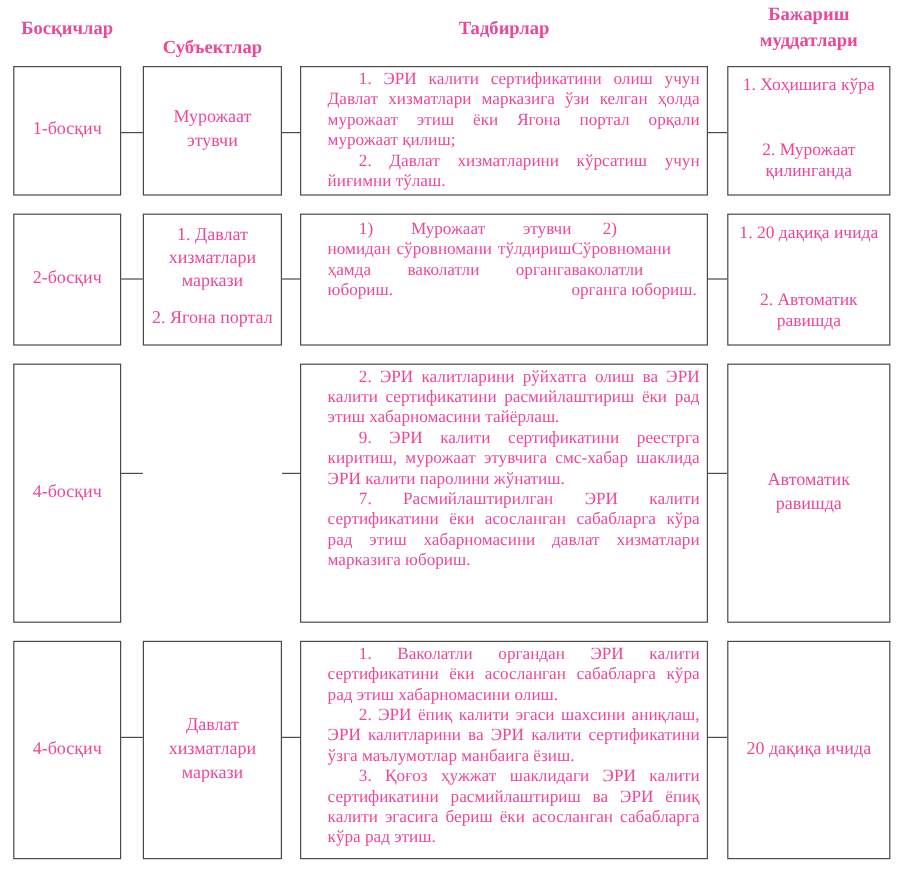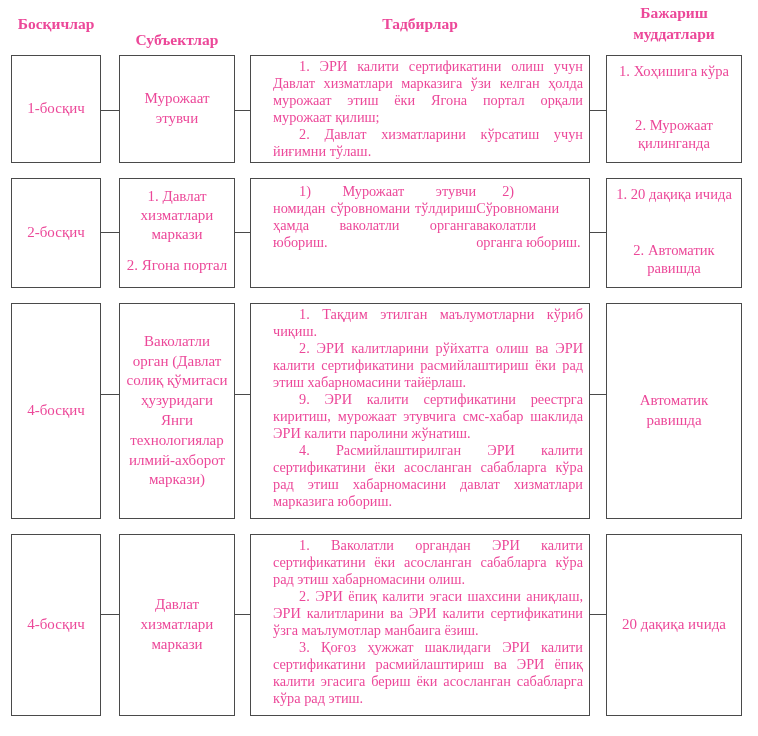--- a/index.html
+++ b/index.html
@@ -126,28 +126,24 @@
     <span>1. 20 дақиқа ичида</span>
     <span>2. Автоматик равишда</span>
   </div>
   <div class="connector k12" style="top:232px;"></div>
   <div class="connector k23" style="top:232px;"></div>
   <div class="connector k34" style="top:232px;"></div>
 
   <div class="box c1 r3 center-box">
     <span>4-босқич</span>
   </div>
-  <div class="box c2 r3 center-box">
-    <span>Ваколатли орган (Давлат солиқ қўмитаси ҳузуридаги Янги технологиялар илмий-ахборот маркази)</span>
-  </div>
   <div class="box c3 r3 actions-box">
-    <p>1. Тақдим этилган маълумотларни кўриб чиқиш.</p>
     <p>2. ЭРИ калитларини рўйхатга олиш ва ЭРИ калити сертификатини расмийлаштириш ёки рад этиш хабарномасини тайёрлаш.</p>
     <p>9. ЭРИ калити сертификатини реестрга киритиш, мурожаат этувчига смс-хабар шаклида ЭРИ калити паролини жўнатиш.</p>
-    <p>4. Расмийлаштирилган ЭРИ калити сертификатини ёки асосланган сабабларга кўра рад этиш хабарномасини давлат хизматлари марказига юбориш.</p>
+    <p>7. Расмийлаштирилган ЭРИ калити сертификатини ёки асосланган сабабларга кўра рад этиш хабарномасини давлат хизматлари марказига юбориш.</p>
   </div>
   <div class="box c4 r3 center-box">
     <span>Автоматик равишда</span>
   </div>
   <div class="connector k12" style="top:394px;"></div>
   <div class="connector k23" style="top:394px;"></div>
   <div class="connector k34" style="top:394px;"></div>
 
   <div class="box c1 r4 center-box">
     <span>4-босқич</span>

